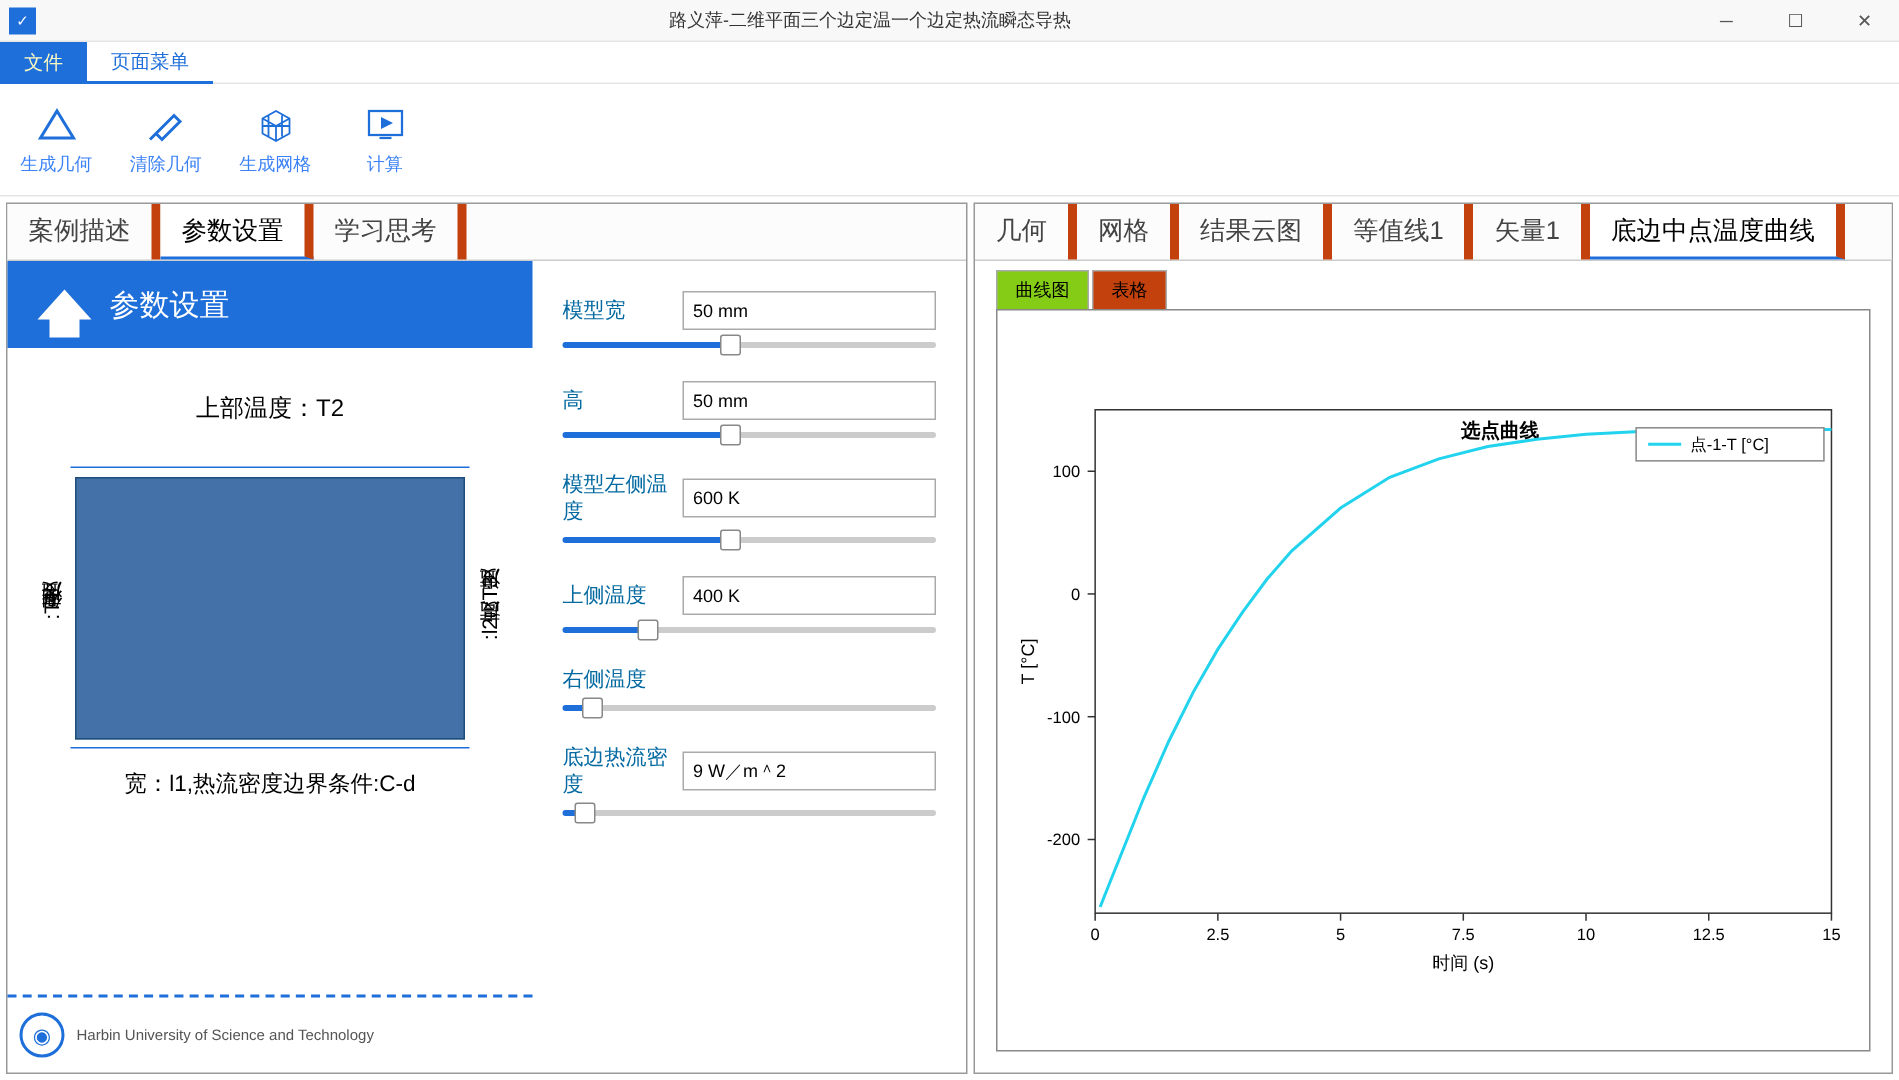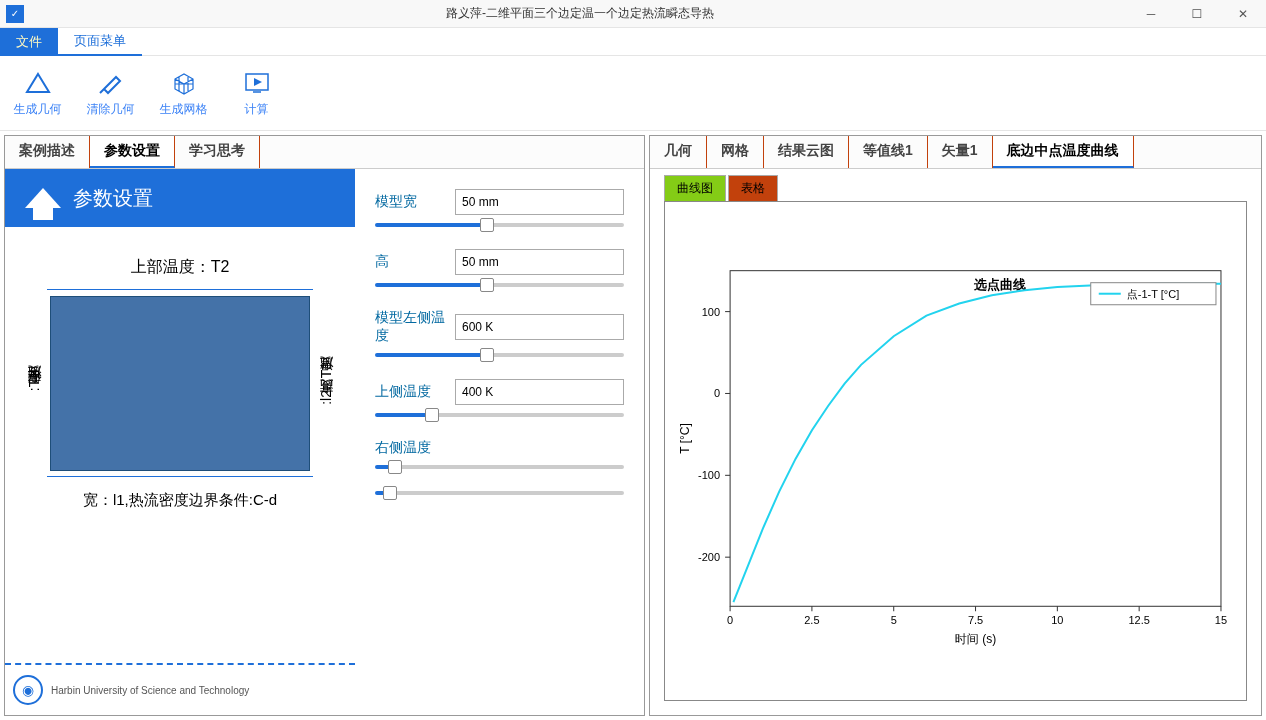--- a/index.html
+++ b/index.html
@@ -15,31 +15,31 @@
 .menubtn.primary { background: #1e6fd9; color: #fef9c3; }
 .menubtn.active { color: #1e6fd9; border-bottom: 2px solid #1e6fd9; }
 .ribbon { height: 75px; background: #fff; display: flex; align-items: center; padding: 0 10px; gap: 18px; border-bottom: 1px solid #e5e5e5; }
 .ribbonbtn { display: flex; flex-direction: column; align-items: center; cursor: pointer; color: #3b82f6; min-width: 55px; }
 .ribbonbtn .ricon { width: 28px; height: 28px; margin-bottom: 4px; display: flex; align-items: center; justify-content: center; color: #1e6fd9; }
 .ribbonbtn span { font-size: 12px; }
 .content { flex: 1; display: flex; padding: 4px; gap: 4px; }
 .leftpanel { flex: 1; display: flex; flex-direction: column; border: 1px solid #999; background: #fff; }
 .rightpanel { flex: 1; display: flex; flex-direction: column; border: 1px solid #999; background: #fff; }
 .tabs { display: flex; border-bottom: 1px solid #ccc; background: #fcfcfc; }
-.tab { padding: 6px 14px; cursor: pointer; font-size: 14px; color: #444; border-right: 1px solid #c2410c; font-weight: bold; }
+.tab { padding: 6px 14px; cursor: pointer; font-size: 17px; color: #444; border-right: 6px solid #c2410c; }
 .tab.active { background: #fff; border-bottom: 2px solid #1e6fd9; color: #000; }
 .leftbody { flex: 1; display: flex; }
 .leftA { width: 350px; display: flex; flex-direction: column; }
 .leftB { flex: 1; padding: 20px 20px 0 20px; }
 .paramheader { background: #1e6fd9; color: #fff; height: 58px; display: flex; align-items: center; padding-left: 20px; gap: 12px; }
 .paramheader .homeicon { width: 0; height: 0; border-left: 18px solid transparent; border-right: 18px solid transparent; border-bottom: 20px solid #fff; position: relative; }
 .paramheader .homeicon::after { content: ""; position: absolute; left: -10px; top: 18px; width: 20px; height: 14px; background: #fff; }
 .paramheader h2 { font-size: 20px; font-weight: normal; }
 .diagram { flex: 1; display: flex; flex-direction: column; align-items: center; padding: 30px 10px 0 10px; }
-.diagram .toplabel { font-size: 16px; margin-bottom: 6px; }
+.diagram .toplabel { font-size: 16px; margin-bottom: 23px; }
 .diagram .rectwrap { display: flex; align-items: center; }
 .diagram .vlabel { writing-mode: vertical-rl; transform: rotate(180deg); font-size: 14px; padding: 0 4px; }
 .diagram .rect { width: 260px; height: 175px; background: #4472a8; border: 1px solid #1e4e79; position: relative; }
 .diagram .rect::before, .diagram .rect::after { content: ""; position: absolute; background: #1e6fd9; }
 .diagram .botlabel { font-size: 15px; margin-top: 8px; }
 .diagram .dimline-h { width: 266px; height: 12px; position: relative; }
 .diagram .dimline-h::before { content:""; position:absolute; left:0; right:0; top:5px; border-top:1px solid #1e6fd9;}
 .dashline { border-top: 2px dashed #1e6fd9; margin: 20px 0 6px 0; }
 .logo { display: flex; align-items: center; gap: 8px; padding: 4px 8px 10px 8px; }
 .logo .circle { width: 30px; height: 30px; border-radius: 50%; border: 2px solid #1e6fd9; display: flex; align-items: center; justify-content: center; color: #1e6fd9; font-size: 14px; }
@@ -190,20 +190,24 @@
             </div>
             <div class="paramrow">
               <div class="lr">
                 <label>右侧温度</label>
               </div>
               <div class="slider" style="background:linear-gradient(to right,#1e6fd9 8%,#ccc 8%)">
                 <div class="thumb" style="left:calc(8% - 7px)"></div>
               </div>
             </div>
             <div class="paramrow">
+              <div class="lr">
+                <label>底边热流密度</label>
+                <input type="text" value="9 W／m＾2" style="">
+              </div>
               <div class="slider" style="background:linear-gradient(to right,#1e6fd9 6%,#ccc 6%)">
                 <div class="thumb" style="left:calc(6% - 7px)"></div>
               </div>
             </div>
           </div>
       </div>
     </div>
 
     <div class="rightpanel">
       <div class="tabs">

